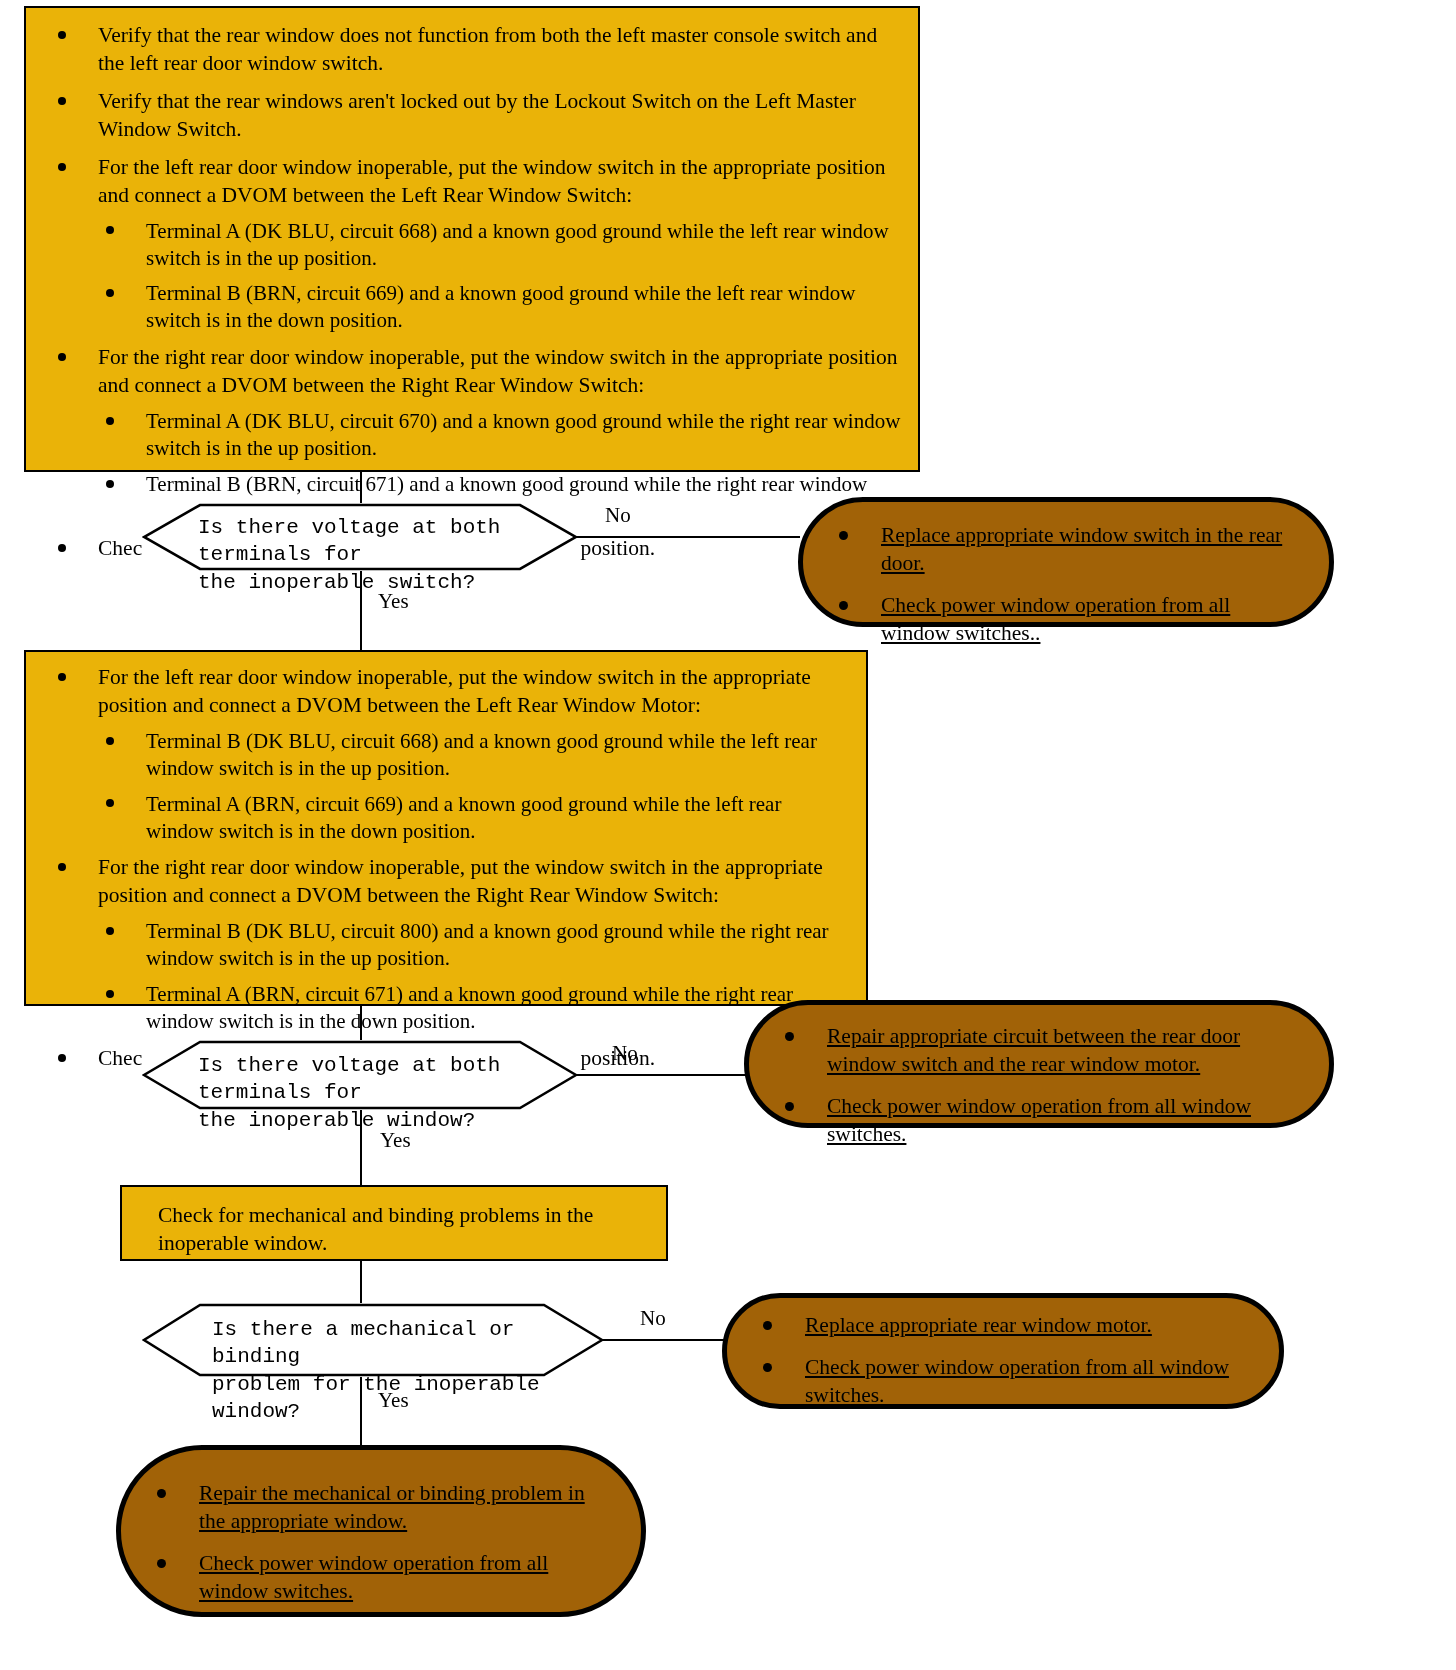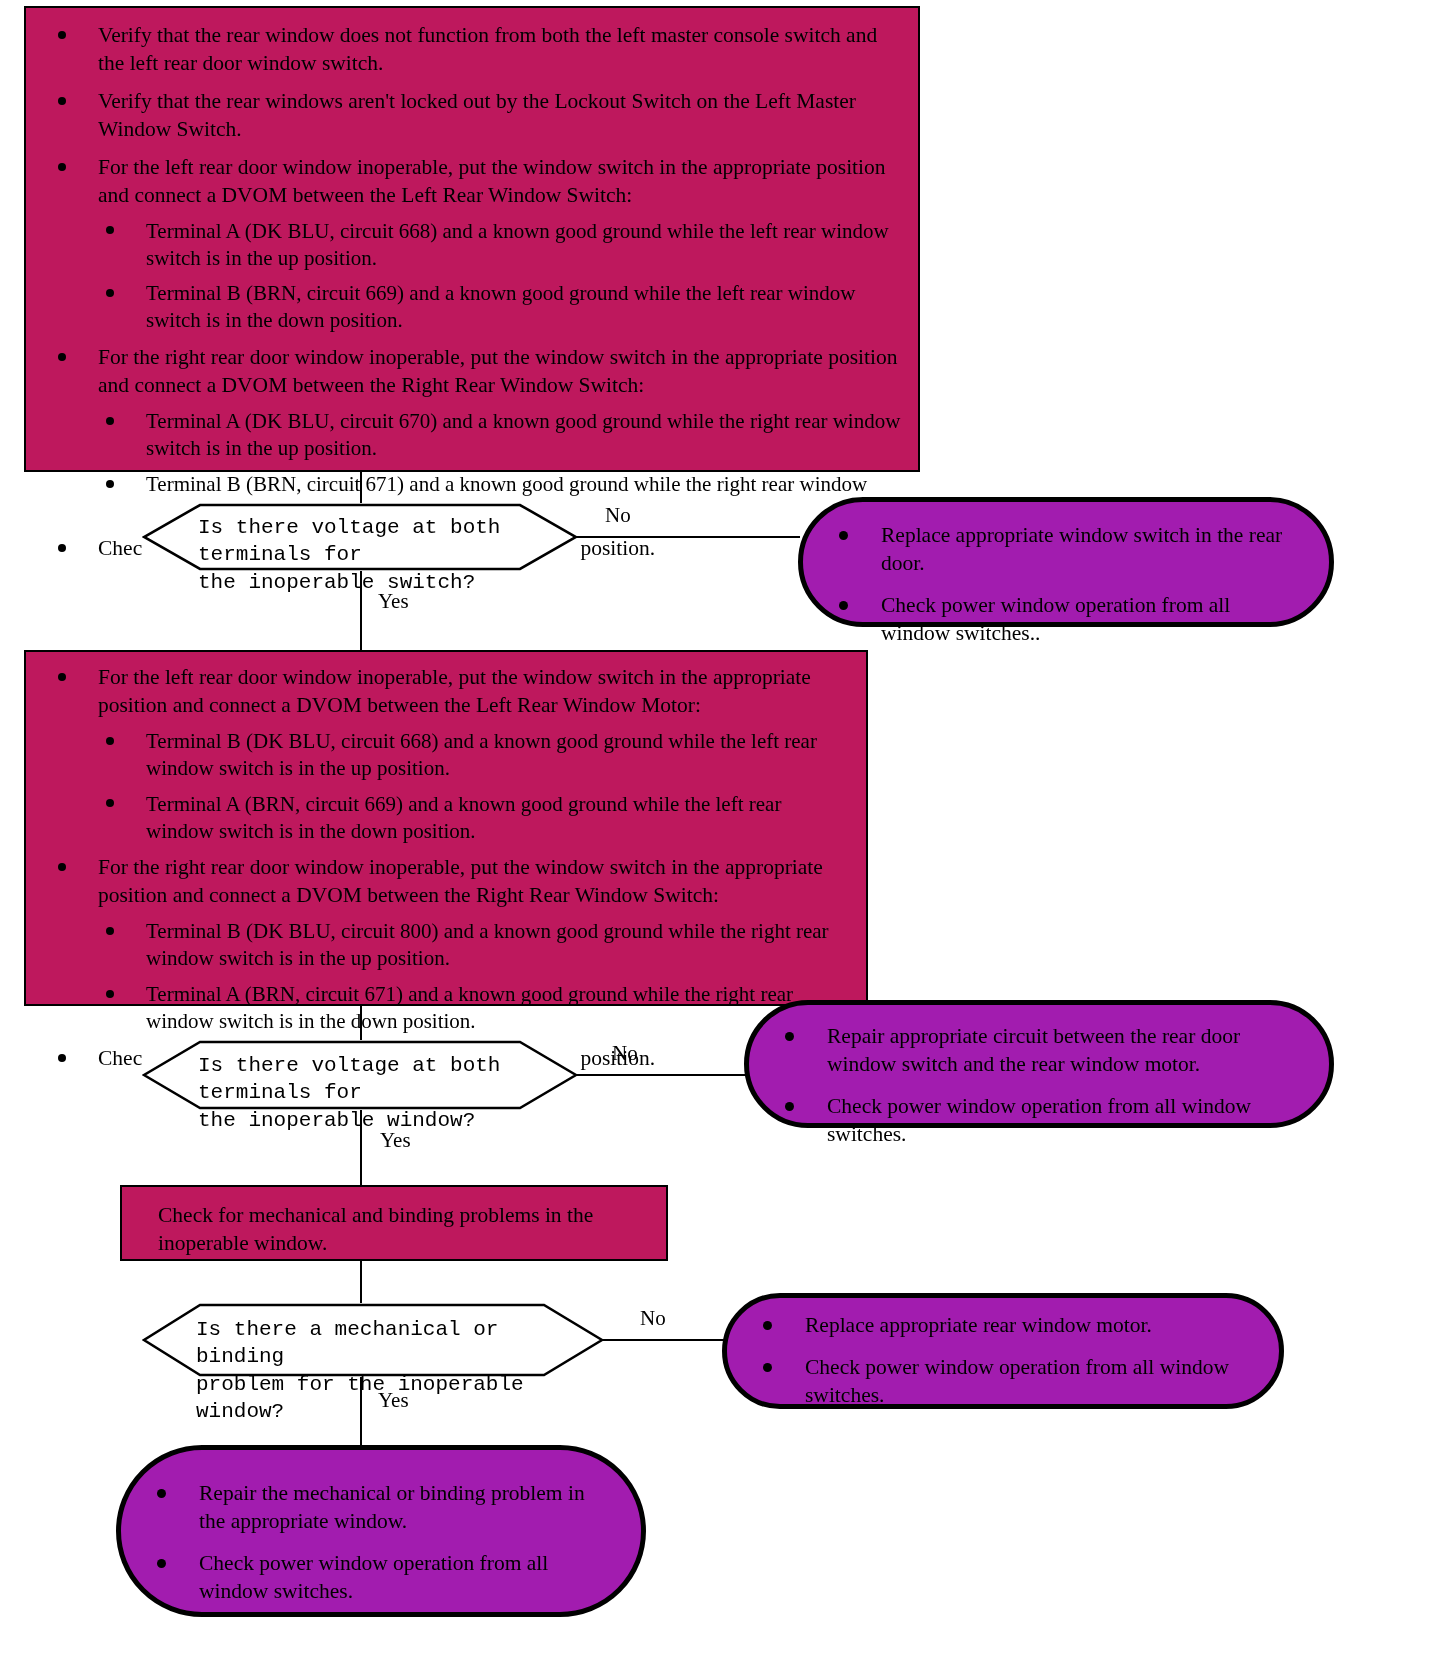--- a/index.html
+++ b/index.html
@@ -10,29 +10,30 @@
     height:1670px;
     position:relative;
     overflow:hidden;
   }
   .canvas{position:absolute;left:0;top:0;width:1456px;height:1670px;}
 
   
   .proc-box{
     position:absolute;
     border:2.5px solid #000;
-    background:#be185d;
+    background:#eab308;
     box-sizing:border-box;
   }
   .term-box{
     position:absolute;
     border:5px solid #000;
-    background:#a21caf;
+    background:#a16207;
     box-sizing:border-box;
     border-radius:110px;
+    text-decoration:underline;
   }
   .hexagon{
     position:absolute;
     background:#fff;
   }
   .hexagon svg{position:absolute;left:0;top:0;}
   .hex-text{
     position:absolute;
     z-index:3;
     font-family:Liberation Mono, monospace;
@@ -273,21 +274,21 @@
   <div class="proc-box" style="left:120px; top:1185px; width:548px; height:76px; padding:14px 14px 10px 36px;">
     <div class="plain-text">Check for mechanical and binding problems in the inoperable window.</div>
   </div>
 
   <div class="vline" style="left:360px; top:1261px; height:42px;"></div>
 
   <div class="hexagon" style="left:142px; top:1303px; width:462px; height:74px;">
     <svg width="462" height="74" viewBox="0 0 462 74">
       <polygon points="58,2 402,2 460,37 402,72 58,72 2,37" fill="#ffffff" stroke="#000000" stroke-width="2.6"></polygon>
     </svg>
-    <div class="hex-text" style="left:54px; top:13px; width:370px;">
+    <div class="hex-text" style="left:70px; top:13px; width:370px;">
       <span class="l">Is there a mechanical or binding</span>
       <span class="l">problem for the inoperable window?</span>
     </div>
   </div>
 
   <div class="hline" style="left:602px; top:1339px; width:126px;"></div>
   <div class="edge-label" style="left:640px; top:1308px;">No</div>
 
   <div class="vline" style="left:360px; top:1377px; height:68px;"></div>
   <div class="edge-label" style="left:378px; top:1390px;">Yes</div>

